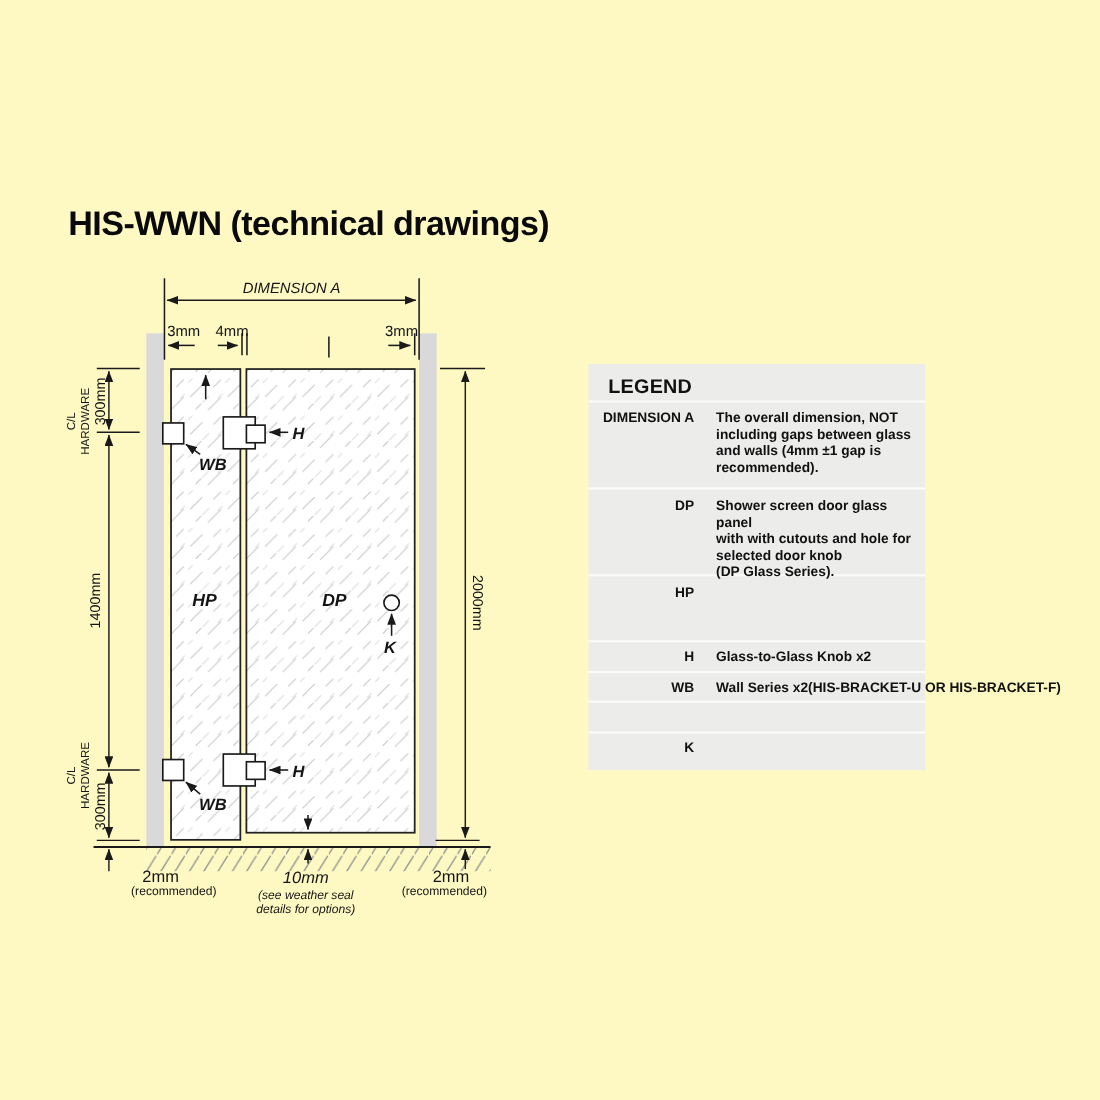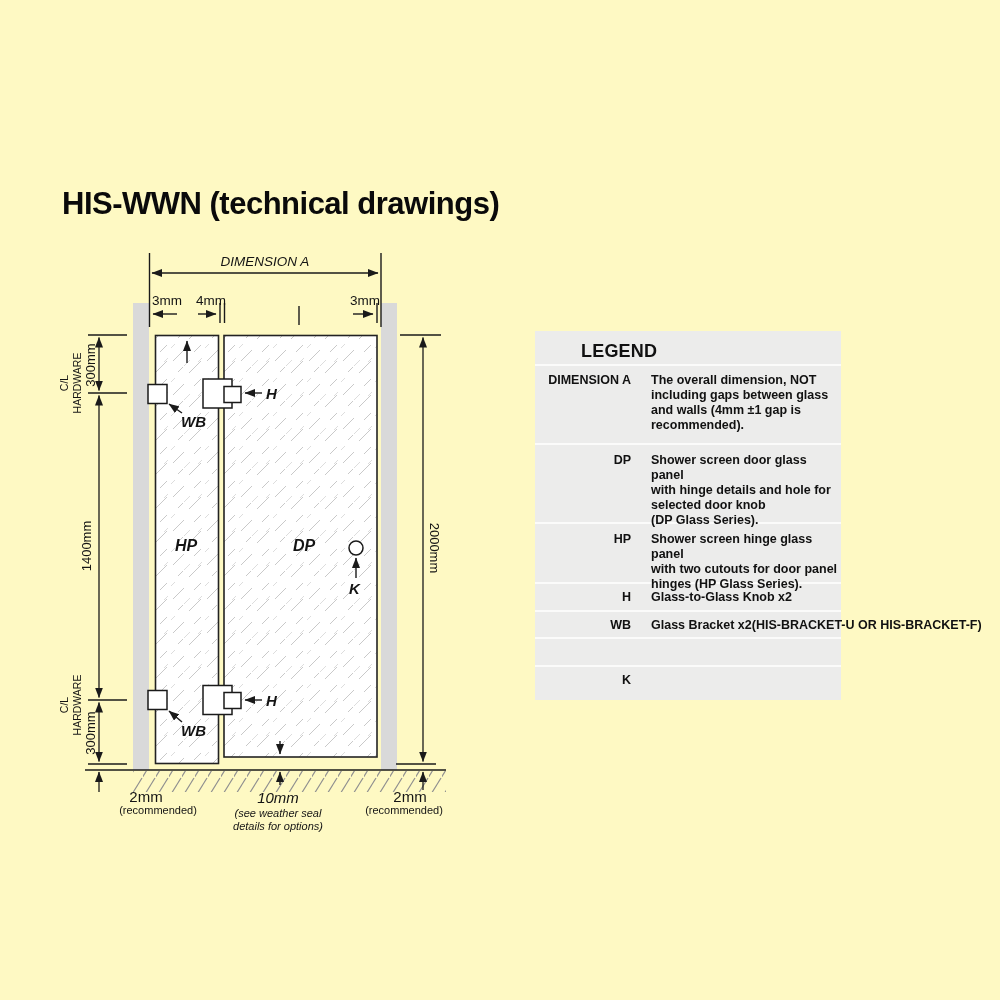--- a/index.html
+++ b/index.html
@@ -13,21 +13,21 @@
   .t-ital{font-style:italic;}
   .t-rot{font-size:13px;}
   .t-cl{font-size:10.5px;}
   .t-tag{font-size:15px;font-weight:700;font-style:italic;}
   .t-panel{font-size:16px;font-weight:700;font-style:italic;}
   .t-val{font-size:15px;}
   .t-note{font-size:11px;}
 
   .legend{position:absolute;left:535px;top:331px;width:306px;height:369px;background:#ececeb;}
   .lg-header{box-sizing:border-box;height:33px;padding:10px 0 0 18px;
-             font-size:18px;font-weight:700;letter-spacing:0.2px;margin-left:28px;}
+             font-size:18px;font-weight:700;letter-spacing:0.2px;}
   .lg-row{box-sizing:border-box;display:flex;border-top:2px solid #fbfbfa;}
   .lg-key{flex:0 0 96px;text-align:right;font-weight:700;font-size:12.5px;line-height:15px;}
   .lg-desc{margin-left:20px;font-size:12.5px;line-height:15px;white-space:pre-line;width:188px;font-weight:bold;}
   .lg-desc.nowrap{white-space:nowrap;width:auto;overflow:visible;}
   .r1{height:79px;padding-top:7px;}
   .r2{height:79px;padding-top:8px;}
   .r3{height:60px;padding-top:8px;}
   .r4{height:28px;padding-top:6px;}
   .r5{height:27px;padding-top:6px;}
   .r6{height:28px;}
@@ -167,37 +167,34 @@
     <div class="lg-row r1">
       <div class="lg-key">DIMENSION A</div>
       <div class="lg-desc">The overall dimension, NOT
 including gaps between glass
 and walls (4mm ±1 gap is
 recommended).</div>
     </div>
     <div class="lg-row r2">
       <div class="lg-key">DP</div>
       <div class="lg-desc">Shower screen door glass panel
-with hinge details and hole for
+with with cutouts and hole for
 selected door knob
 (DP Glass Series).</div>
     </div>
     <div class="lg-row r3">
       <div class="lg-key">HP</div>
-      <div class="lg-desc">Shower screen hinge glass panel
-with two cutouts for door panel
-hinges (HP Glass Series).</div>
     </div>
     <div class="lg-row r4">
       <div class="lg-key">H</div>
       <div class="lg-desc">Glass-to-Glass Knob x2</div>
     </div>
     <div class="lg-row r5">
       <div class="lg-key">WB</div>
-      <div class="lg-desc nowrap">Glass Bracket x2(HIS-BRACKET-U OR HIS-BRACKET-F)</div>
+      <div class="lg-desc nowrap">Wall Series x2(HIS-BRACKET-U OR HIS-BRACKET-F)</div>
     </div>
     <div class="lg-row r6">
       <div class="lg-key"></div>
       <div class="lg-desc"></div>
     </div>
     <div class="lg-row r7">
       <div class="lg-key">K</div>
     </div>
   </div>
 

